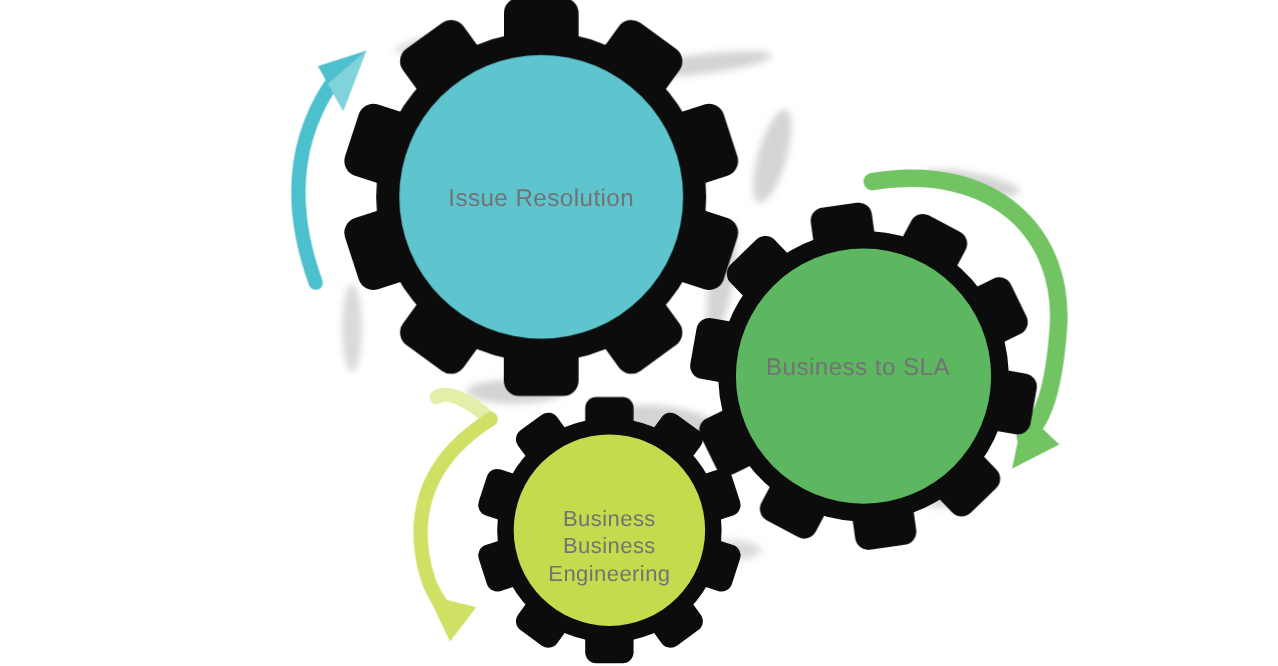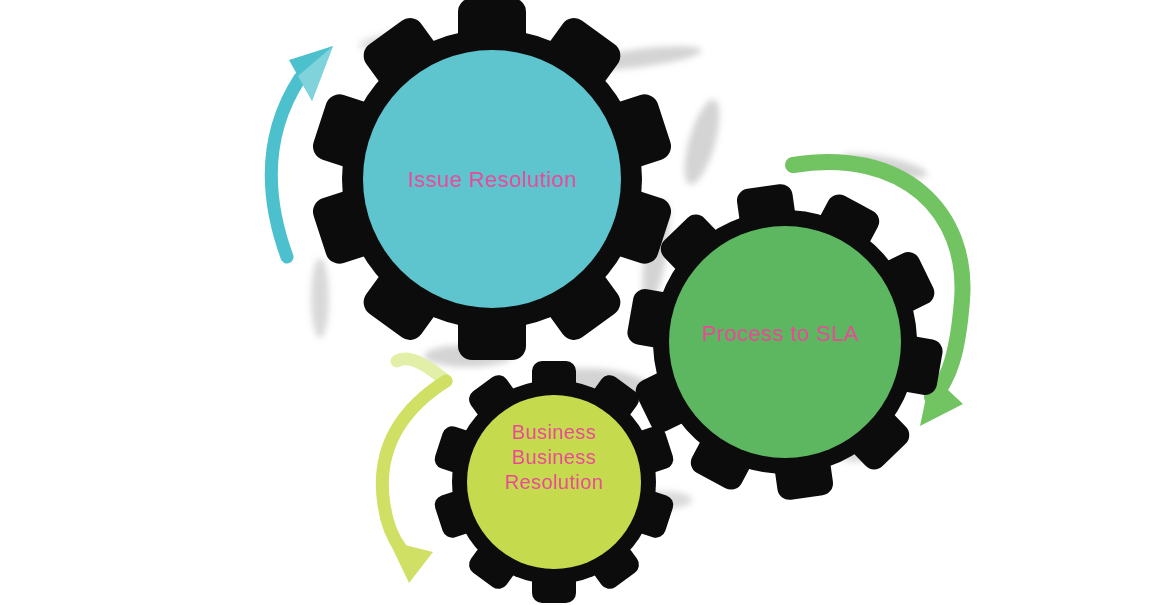--- a/index.html
+++ b/index.html
@@ -7,28 +7,28 @@
     position:relative;
     width:1162px;height:605px;
     background:#ffffff;
     overflow:hidden;
     font-family:"Liberation Sans", sans-serif;
   }
   #gear-svg{position:absolute;left:0;top:0;}
   .gear-label{
     position:absolute;
     text-align:center;
-    color:#ec4899;
+    color:#737373;
     letter-spacing:.4px;
     line-height:1.15;
     pointer-events:none;
   }
   #label-issue{left:352px;top:167px;width:280px;font-size:22px;}
   #label-sla{left:650px;top:321px;width:260px;font-size:22px;}
-  #label-bpe{left:464px;top:420px;width:180px;font-size:20px;line-height:25px;}
+  #label-bpe{left:464px;top:460px;width:180px;font-size:20px;line-height:25px;}
 </style>
 </head>
 <body>
 
 <div id="stage">
 
   <svg id="gear-svg" width="1162" height="605" viewBox="0 0 1162 605">
     <defs>
       <rect id="toothL" x="-34" y="-181" width="68" height="62" rx="14"></rect>
       <rect id="toothM" x="-28" y="-157" width="56" height="56" rx="12"></rect>
@@ -116,21 +116,21 @@
         <use href="#toothS" transform="rotate(288)"></use>
         <use href="#toothS" transform="rotate(324)"></use>
         <circle r="102"></circle>
       </g>
       <circle cx="554" cy="482" r="87" fill="#c5da4d"></circle>
     </g>
   </svg>
 
   <div class="gear-label" id="label-issue">Issue Resolution</div>
 
-  <div class="gear-label" id="label-sla">Process to SLA</div>
+  <div class="gear-label" id="label-sla">Business to SLA</div>
 
   <div class="gear-label" id="label-bpe">
     <div>Business</div>
     <div>Business</div>
-    <div>Resolution</div>
+    <div>Engineering</div>
   </div>
 
 </div>
 
 </body></html>

